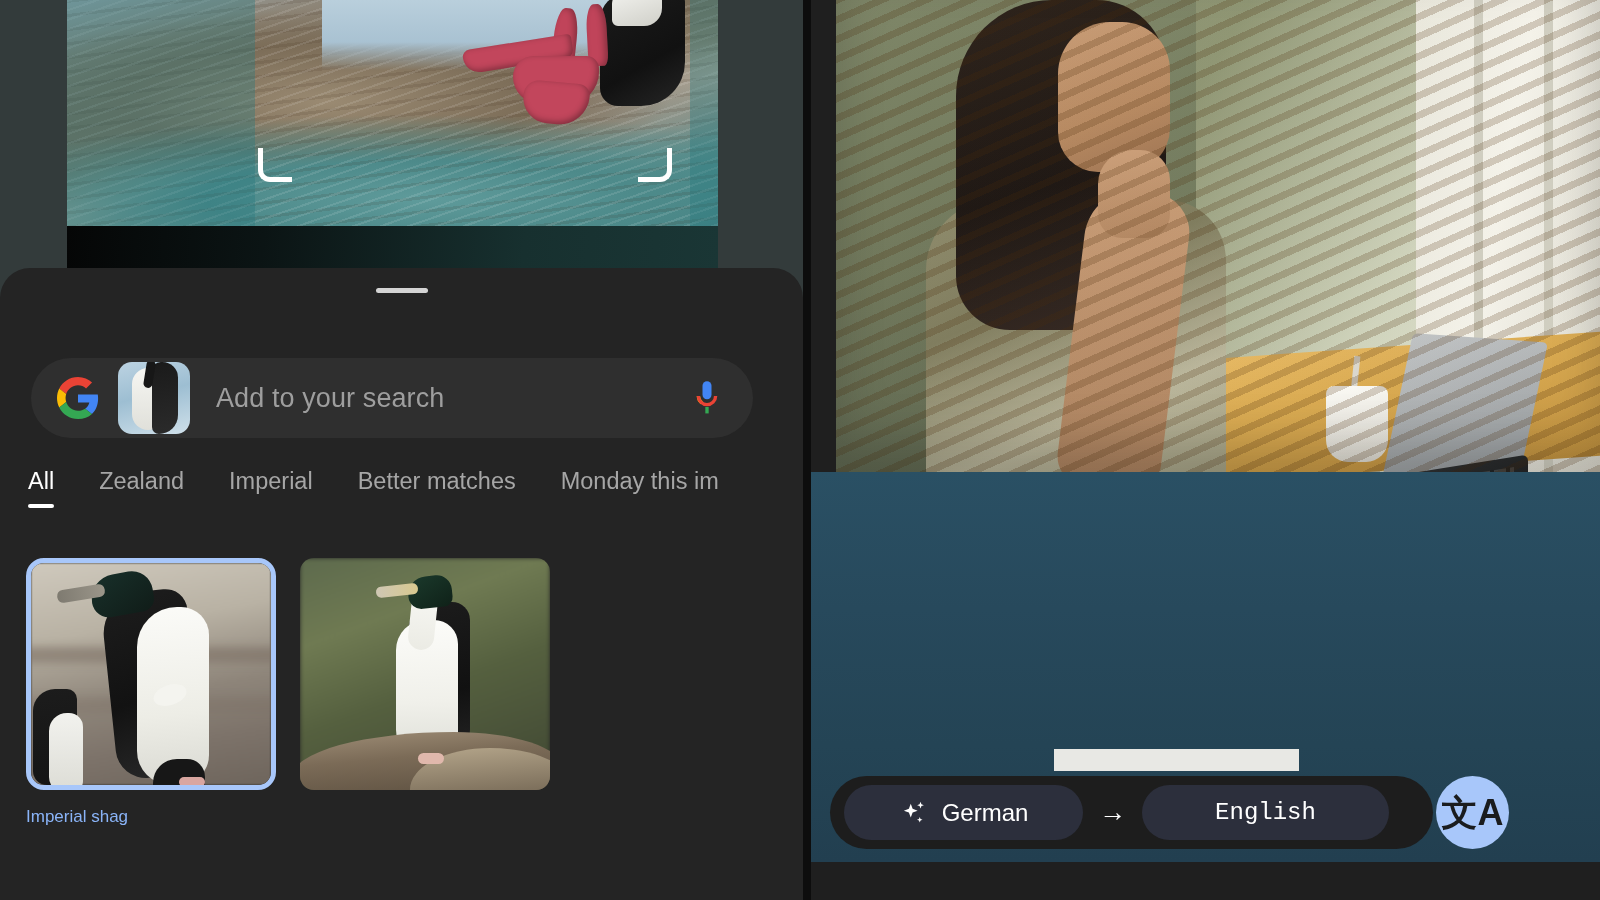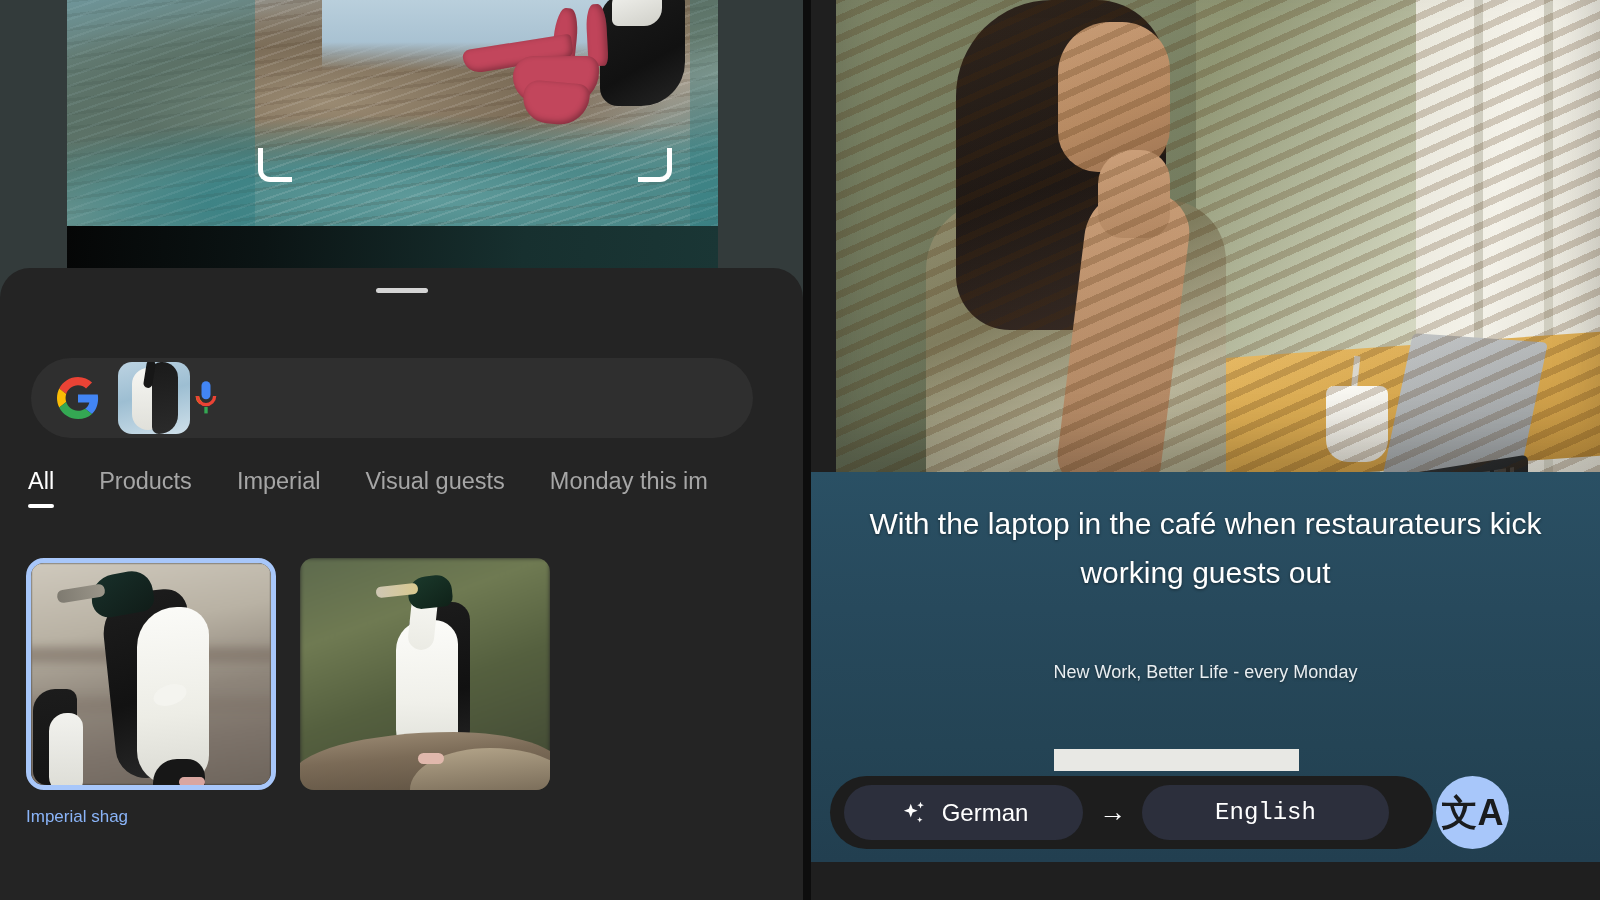--- a/index.html
+++ b/index.html
@@ -324,34 +324,35 @@
           <path fill="#FBBC05" d="M10.53 28.59c-.48-1.45-.76-2.99-.76-4.59s.27-3.14.76-4.59l-7.98-6.19C.92 16.46 0 20.12 0 24s.92 7.54 2.56 10.78l7.97-6.19z"></path>
           <path fill="#34A853" d="M24 48c6.48 0 11.93-2.13 15.89-5.81l-7.73-6c-2.15 1.45-4.92 2.3-8.16 2.3-6.26 0-11.57-4.22-13.47-9.91l-7.98 6.19C6.51 42.62 14.62 48 24 48z"></path>
         </svg>
 
         <div class="thumb-chip">
           <div class="thumb-bird-w"></div>
           <div class="thumb-bird-b"></div>
           <div class="thumb-bird-neck"></div>
         </div>
 
+        <div id="search-input-text">Add to your search</div>
 
         <svg class="mic" viewBox="0 0 24 28">
           <rect x="8.5" y="1" width="7" height="14" rx="3.5" fill="#4285F4"></rect>
           <path d="M4 12.5a8 8 0 0 0 3.2 6.4l1.6-2.2A5.3 5.3 0 0 1 6.6 12.5z" fill="#FBBC05"></path>
           <path d="M6.6 12.5a5.4 5.4 0 0 0 10.8 0H20a8 8 0 0 1-16 0z" fill="#EA4335"></path>
           <rect x="10.7" y="21" width="2.6" height="5" fill="#34A853"></rect>
         </svg>
       </div>
 
       <div id="tabs">
         <div class="tab active">All</div>
-        <div class="tab">Products</div>
+        <div class="tab">Zealand</div>
         <div class="tab">Imperial</div>
-        <div class="tab">Visual guests</div>
+        <div class="tab">Better matches</div>
         <div class="tab">Monday this im</div>
       </div>
 
       <div id="results">
 
         <div class="card selected">
           <div class="card-img">
             <div class="c1-bg"></div>
             <div class="c1-rockline" style="top:84px;"></div>
             <div class="c1-rockline" style="top:134px; opacity:.5;"></div>
@@ -404,22 +405,20 @@
         <div class="keys"></div>
       </div>
       <div class="spoon"></div>
       <div class="cup"></div>
       <div class="blind-shadow"></div>
       <div class="photo-vig"></div>
     </div>
   </div>
 
   <div id="tr-text-area">
-    <div id="tr-headline">With the laptop in the café when restaurateurs kick working guests out</div>
-    <div id="tr-subline">New Work, Better Life - every Monday</div>
   </div>
 
   <div id="tr-white-bar"></div>
 
   <div id="translate-bar">
     <div class="lang-pill" id="src-lang">
       <svg width="30" height="30" viewBox="0 0 24 24">
         <path d="M9.4 4.6l1.5 4.0 4.0 1.5-4.0 1.5-1.5 4.0-1.5-4.0-4.0-1.5 4.0-1.5z" fill="#fff"></path>
         <path d="M17.2 3.0l.75 1.95 1.95.75-1.95.75-.75 1.95-.75-1.95-1.95-.75 1.95-.75z" fill="#fff"></path>
         <path d="M16.6 15.2l.62 1.6 1.6.62-1.6.62-.62 1.6-.62-1.6-1.6-.62 1.6-.62z" fill="#fff"></path>

